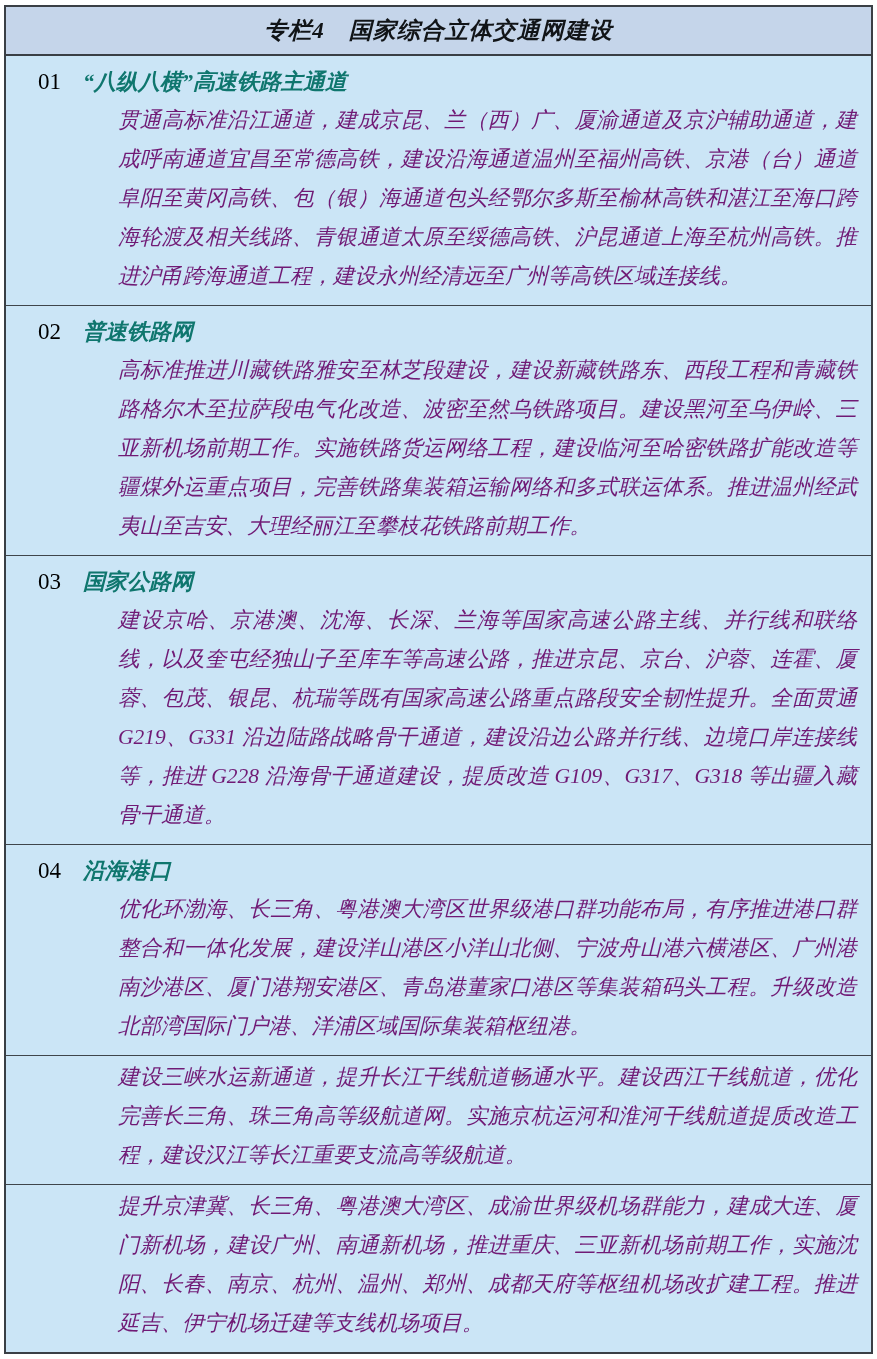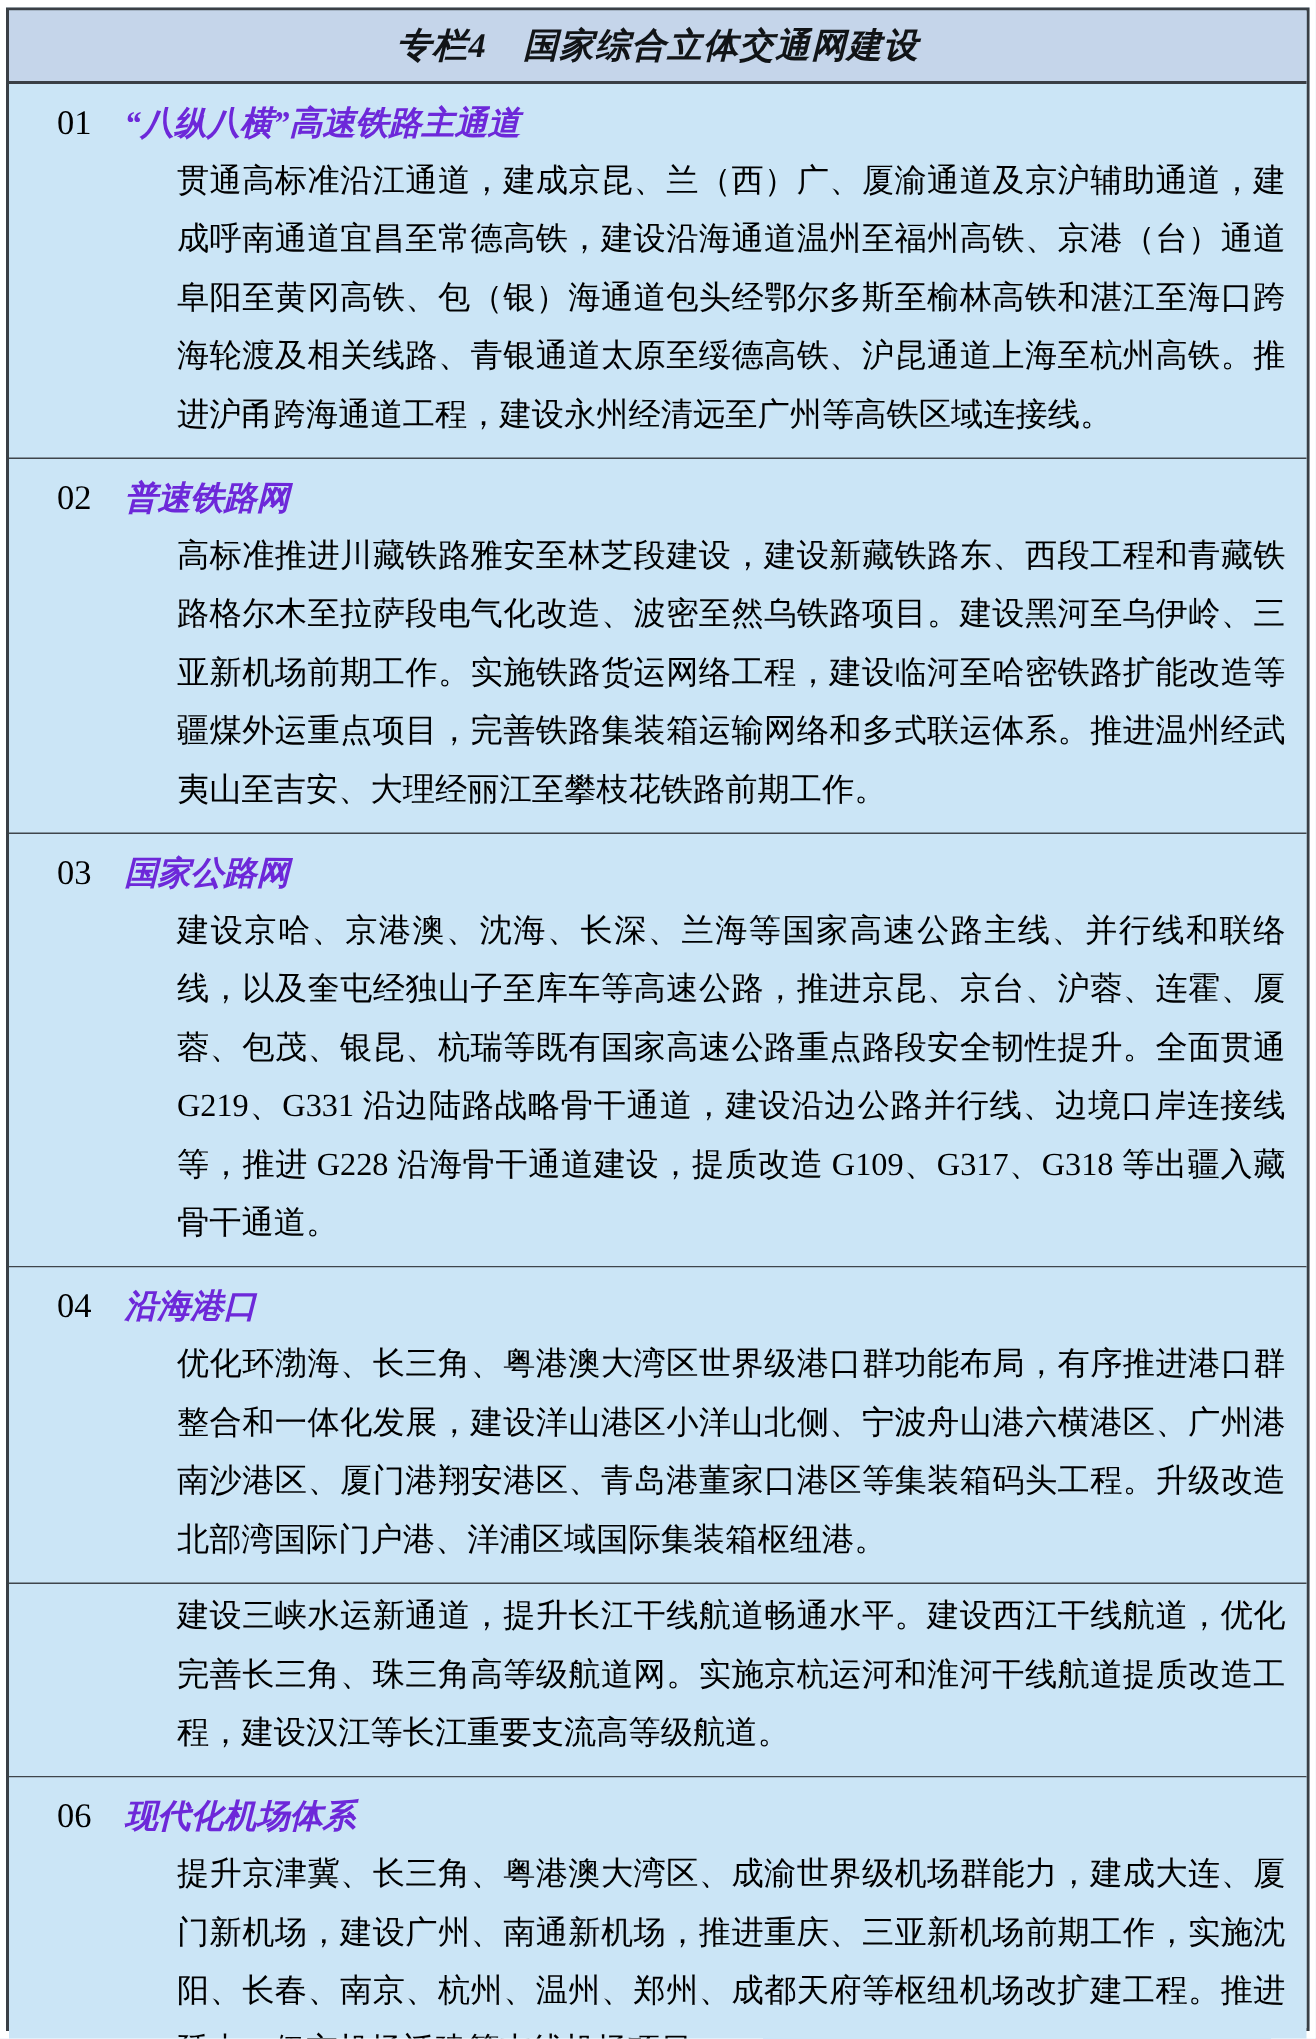--- a/index.html
+++ b/index.html
@@ -66,30 +66,31 @@
     font-family: "Liberation Serif", "DejaVu Serif", serif;
     font-size: 23px;
     color: #000000;
     width: 45px;
     flex: 0 0 auto;
     font-style: normal;
   }
   .section-heading {
     font-size: 22px;
     font-weight: bold;
-    color: #6d28d9;
+    color: #0f766e;
     font-style: italic; 
   }
   .section-body {
     margin: 2px 14px 0 112px;
     font-size: 21.5px;
     line-height: 39px;
-    color: #000000;
+    color: #701a75;
     text-align: justify;
     text-justify: inter-ideograph;
+    font-style: italic; 
   }
 </style>
 </head>
 <body>
 
 <div class="page">
   <div class="box">
 
     <div class="box-header">
       <div class="box-title">专栏4　国家综合立体交通网建设</div>
@@ -127,22 +128,18 @@
           <span class="section-heading">沿海港口</span>
         </div>
         <div class="section-body">优化环渤海、长三角、粤港澳大湾区世界级港口群功能布局，有序推进港口群整合和一体化发展，建设洋山港区小洋山北侧、宁波舟山港六横港区、广州港南沙港区、厦门港翔安港区、青岛港董家口港区等集装箱码头工程。升级改造北部湾国际门户港、洋浦区域国际集装箱枢纽港。</div>
       </div>
 
       <div class="section">
         <div class="section-body">建设三峡水运新通道，提升长江干线航道畅通水平。建设西江干线航道，优化完善长三角、珠三角高等级航道网。实施京杭运河和淮河干线航道提质改造工程，建设汉江等长江重要支流高等级航道。</div>
       </div>
 
       <div class="section">
-        <div class="section-heading-row">
-          <span class="section-number">06</span>
-          <span class="section-heading">现代化机场体系</span>
-        </div>
         <div class="section-body">提升京津冀、长三角、粤港澳大湾区、成渝世界级机场群能力，建成大连、厦门新机场，建设广州、南通新机场，推进重庆、三亚新机场前期工作，实施沈阳、长春、南京、杭州、温州、郑州、成都天府等枢纽机场改扩建工程。推进延吉、伊宁机场迁建等支线机场项目。</div>
       </div>
 
     </div>
   </div>
 </div>
 
 </body></html>

